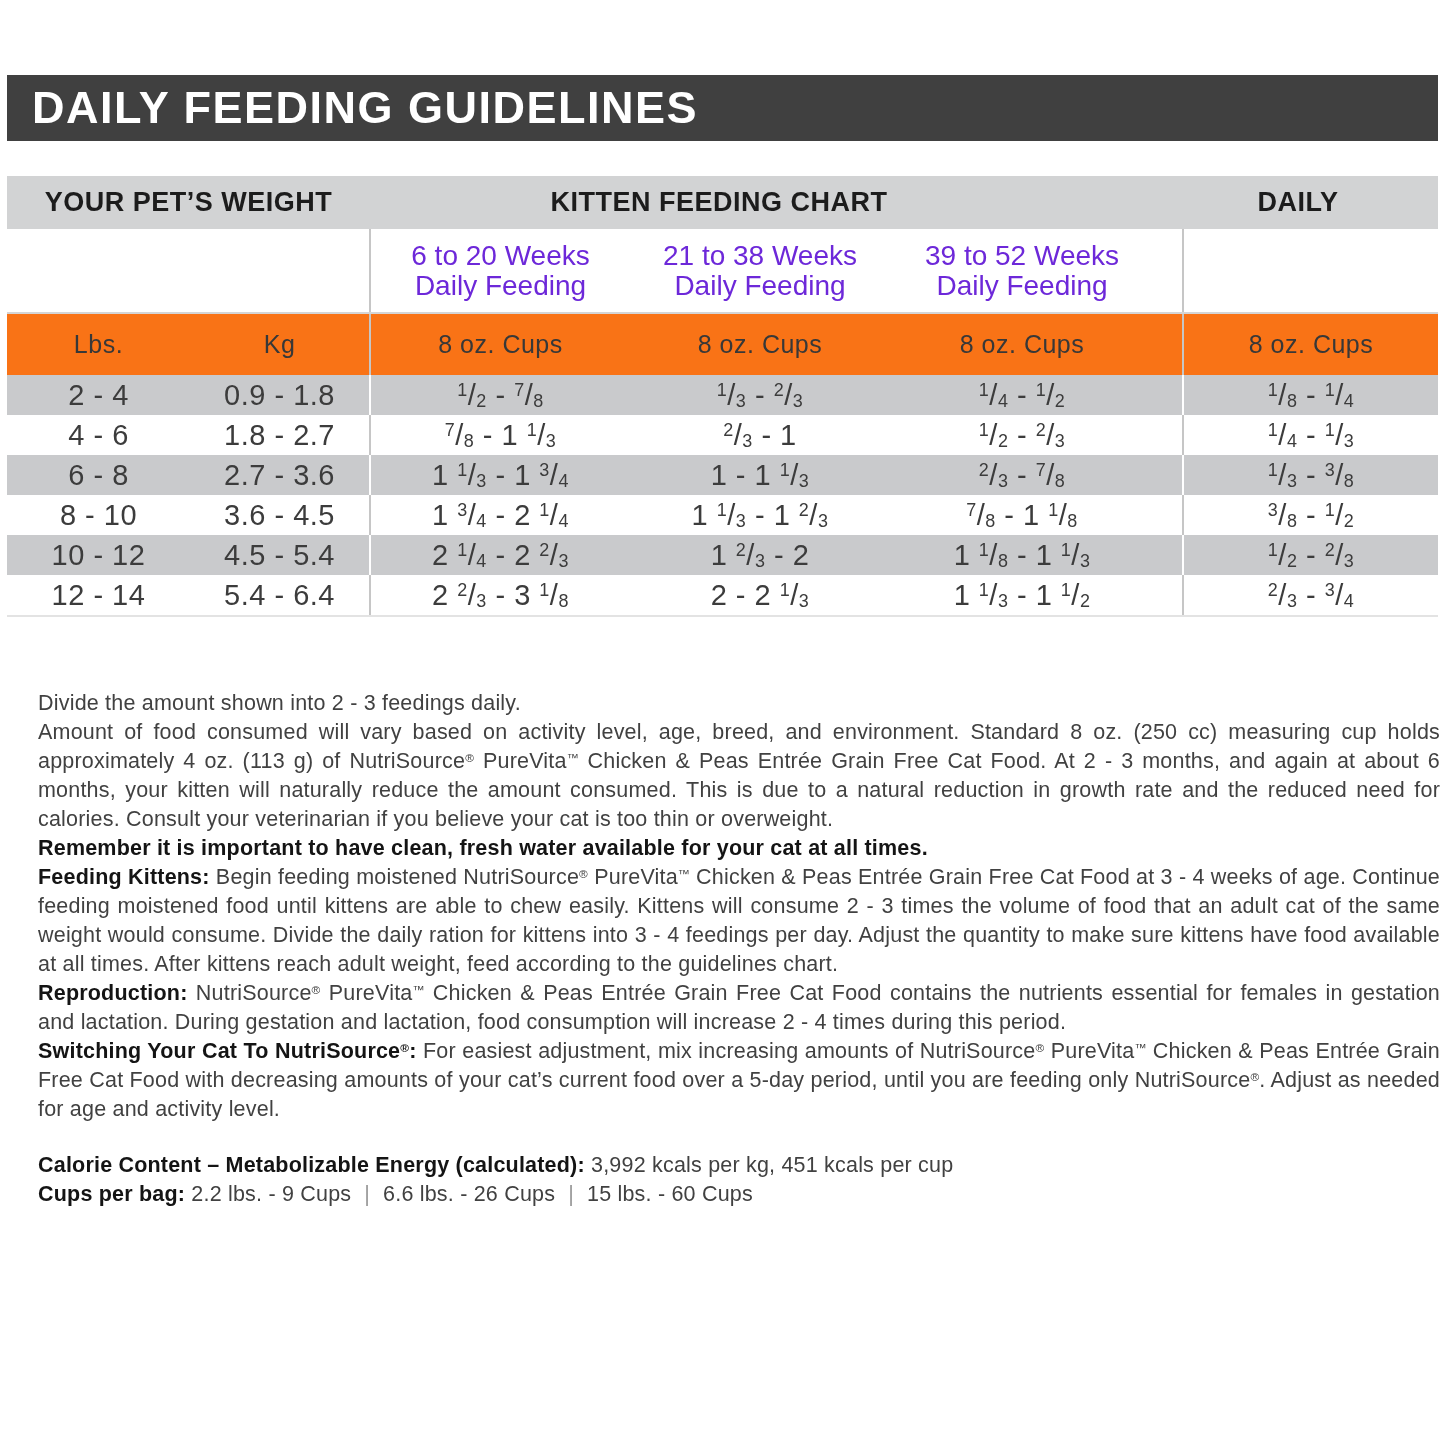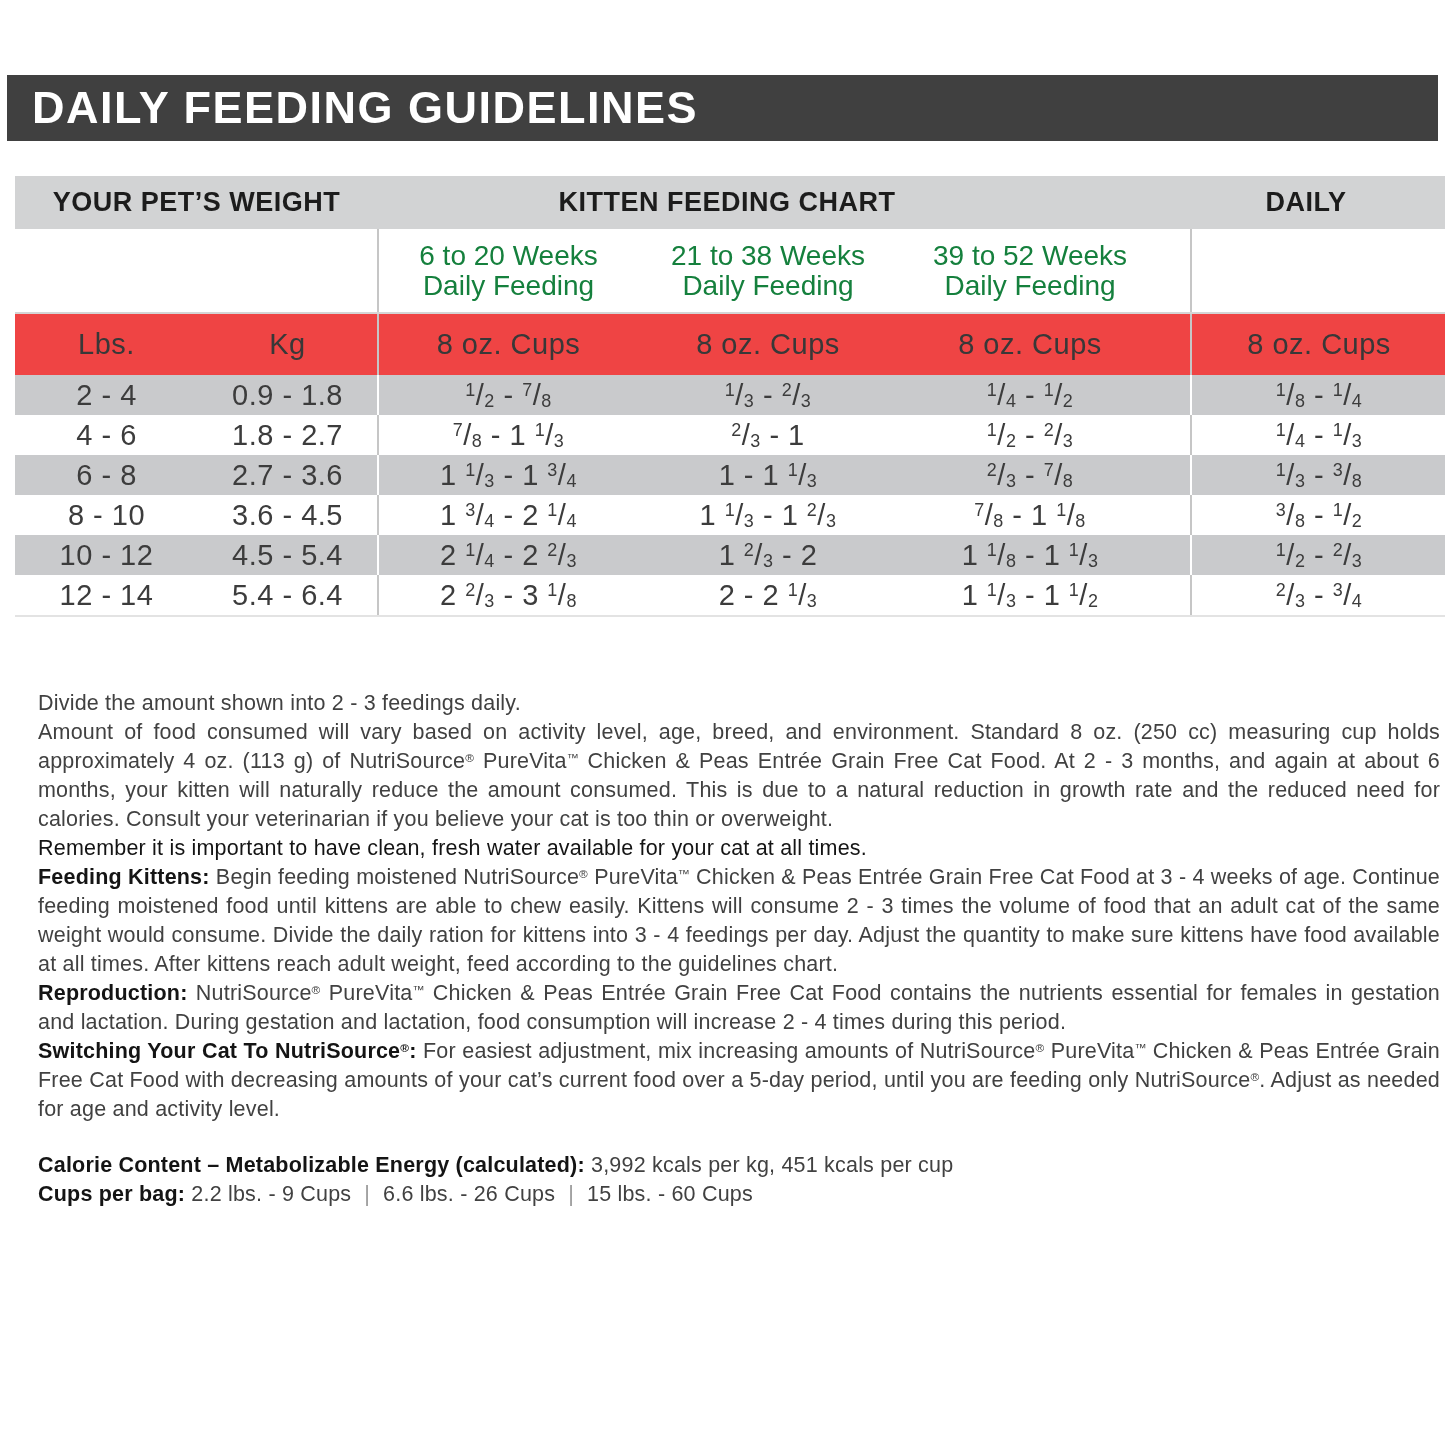--- a/index.html
+++ b/index.html
@@ -14,38 +14,38 @@
   .banner{
     position:absolute;left:7px;right:7px;top:75px;height:66px;
     background:#404040;display:flex;align-items:center;padding-left:25px;box-sizing:border-box;
   }
   .banner .title{
     color:#ffffff;font-size:45px;font-weight:bold;letter-spacing:1.5px;white-space:nowrap;
   }
 
   
   table.feed-table{
-    position:absolute;left:15px;top:176px;width:1431px;
+    position:absolute;left:7px;top:176px;width:1431px;
     border-collapse:collapse;table-layout:fixed;
   }
   .feed-table th,.feed-table td{padding:0;text-align:center;vertical-align:middle;}
 
   tr.band th{
     background:#d2d3d4;height:53px;
     font-size:27px;font-weight:bold;color:#1c1c1c;letter-spacing:0.5px;
   }
   tr.band th.kitten{padding-right:115px;margin-top:43px;}
   tr.band th.adult{padding-right:25px;}
 
   tr.weeks td{
-    height:83px;background:#ffffff;color:#15803d;
+    height:83px;background:#ffffff;color:#6d28d9;
     font-size:28px;line-height:30px;border-bottom:2px solid #d5d5d5;
   }
   tr.units td{
-    height:61px;background:#ef4444;color:#383838;font-size:29px;letter-spacing:0.5px;
+    height:61px;background:#f97316;color:#383838;font-size:25px;letter-spacing:0.5px;
   }
   tbody td{
     height:40px;font-size:29px;color:#3c3c3c;letter-spacing:0.5px;background:#ffffff;
   }
   tbody tr.stripe td{background:#c9cacc;}
 
   td.vl{border-left:2px solid #c6c6c6;}
   tbody tr.stripe td.vl{border-left-color:#ffffff;}
   tbody tr:last-child td{border-bottom:2px solid #e3e3e3;}
   .c5{padding-right:28px !important;}
@@ -58,21 +58,21 @@
 
   sup.reg,sup.tm{font-size:0.55em;vertical-align:0.5em;line-height:0;}
 
   
   .notes{
     position:absolute;left:38px;width:1402px;top:689px;
     font-size:21.5px;line-height:29px;color:#414141;letter-spacing:0.2px;
   }
   .notes p{margin:0;}
   .justify{text-align:justify;}
-  .bold-line{font-weight:normal;color:#141414;}
+  .bold-line{font-weight:bold;color:#141414;}
   .section{margin-top:28px;}
   .slabel{font-weight:bold;color:#141414;}
   .footer{margin-top:27px;}
   .sep{color:#9a9a9a;padding:0 13px;}
 </style>
 </head>
 <body>
 
 <div class="page">
 

